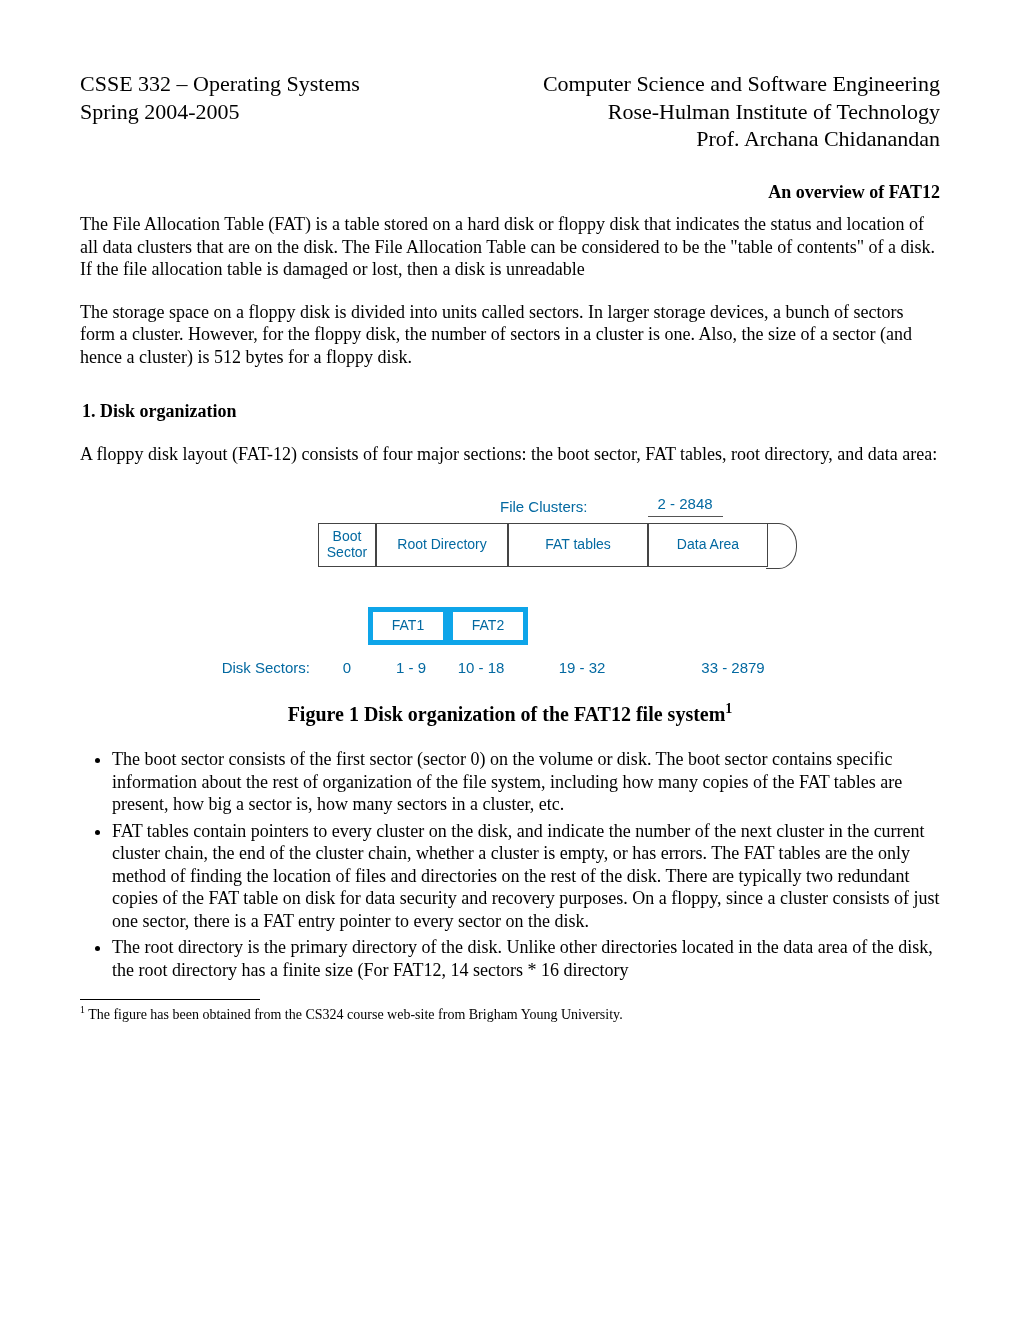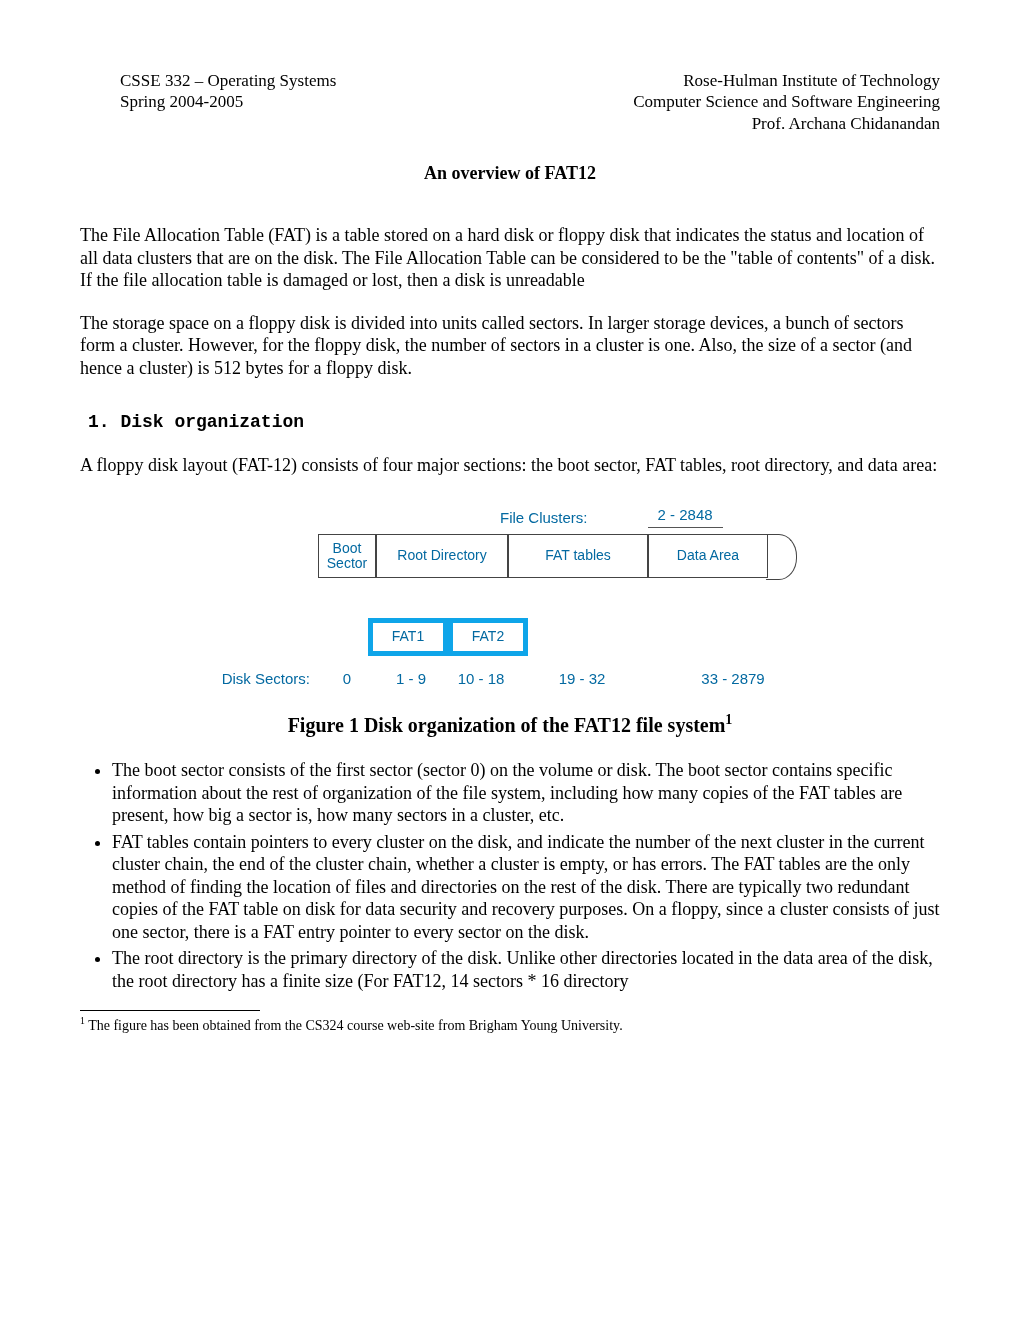--- a/index.html
+++ b/index.html
@@ -15,35 +15,33 @@
     box-sizing: border-box;
     font-size: 18px;
     line-height: 1.25;
   }
   .header-row {
     display: flex;
     justify-content: space-between;
     margin-bottom: 28px;
   }
   .header-left, .header-right {
-    font-size: 17px;
-    margin-left: 40px;
+    font-size: 22px;
   }
   .header-right { text-align: right; }
   .title {
-    text-align: center;
+    text-align: right;
     font-weight: bold;
-    margin: 10px 0 40px 0;
+    margin: 10px 0 10px 0;
     font-size: 18px;
   }
   .para { margin: 0 0 20px 0; }
   .section-heading {
     font-weight: bold;
-    margin: 32px 0 20px 8px;
-    font-family: Liberation Mono, monospace;
+    margin: 32px 0 20px 2px;
   }
   .figure-wrap {
     margin: 30px 0 10px 0;
     display: flex;
     justify-content: center;
   }
   .figure {
     width: 620px;
     font-family: Arial, Helvetica, sans-serif;
     font-size: 15px;
@@ -158,22 +156,22 @@
 <body>
 
 <div class="page">
 
   <div class="header-row">
     <div class="header-left">
       <div>CSSE 332 – Operating Systems</div>
       <div>Spring 2004-2005</div>
     </div>
     <div class="header-right">
+      <div>Computer Science and Software Engineering</div>
       <div>Rose-Hulman Institute of Technology</div>
-      <div>Computer Science and Software Engineering</div>
       <div>Prof. Archana Chidanandan</div>
     </div>
   </div>
 
   <div class="title">An overview of FAT12</div>
 
   <p class="para">The File Allocation Table (FAT) is a table stored on a hard disk or floppy disk that indicates the status and location of all data clusters that are on the disk. The File Allocation Table can be considered to be the "table of contents" of a disk. If the file allocation table is damaged or lost, then a disk is unreadable</p>
   <p class="para">The storage space on a floppy disk is divided into units called sectors. In larger storage devices, a bunch of sectors form a cluster. However, for the floppy disk, the number of sectors in a cluster is one. Also, the size of a sector (and hence a cluster) is 512 bytes for a floppy disk.</p>
 
   <div class="section-heading">1. Disk organization</div>

